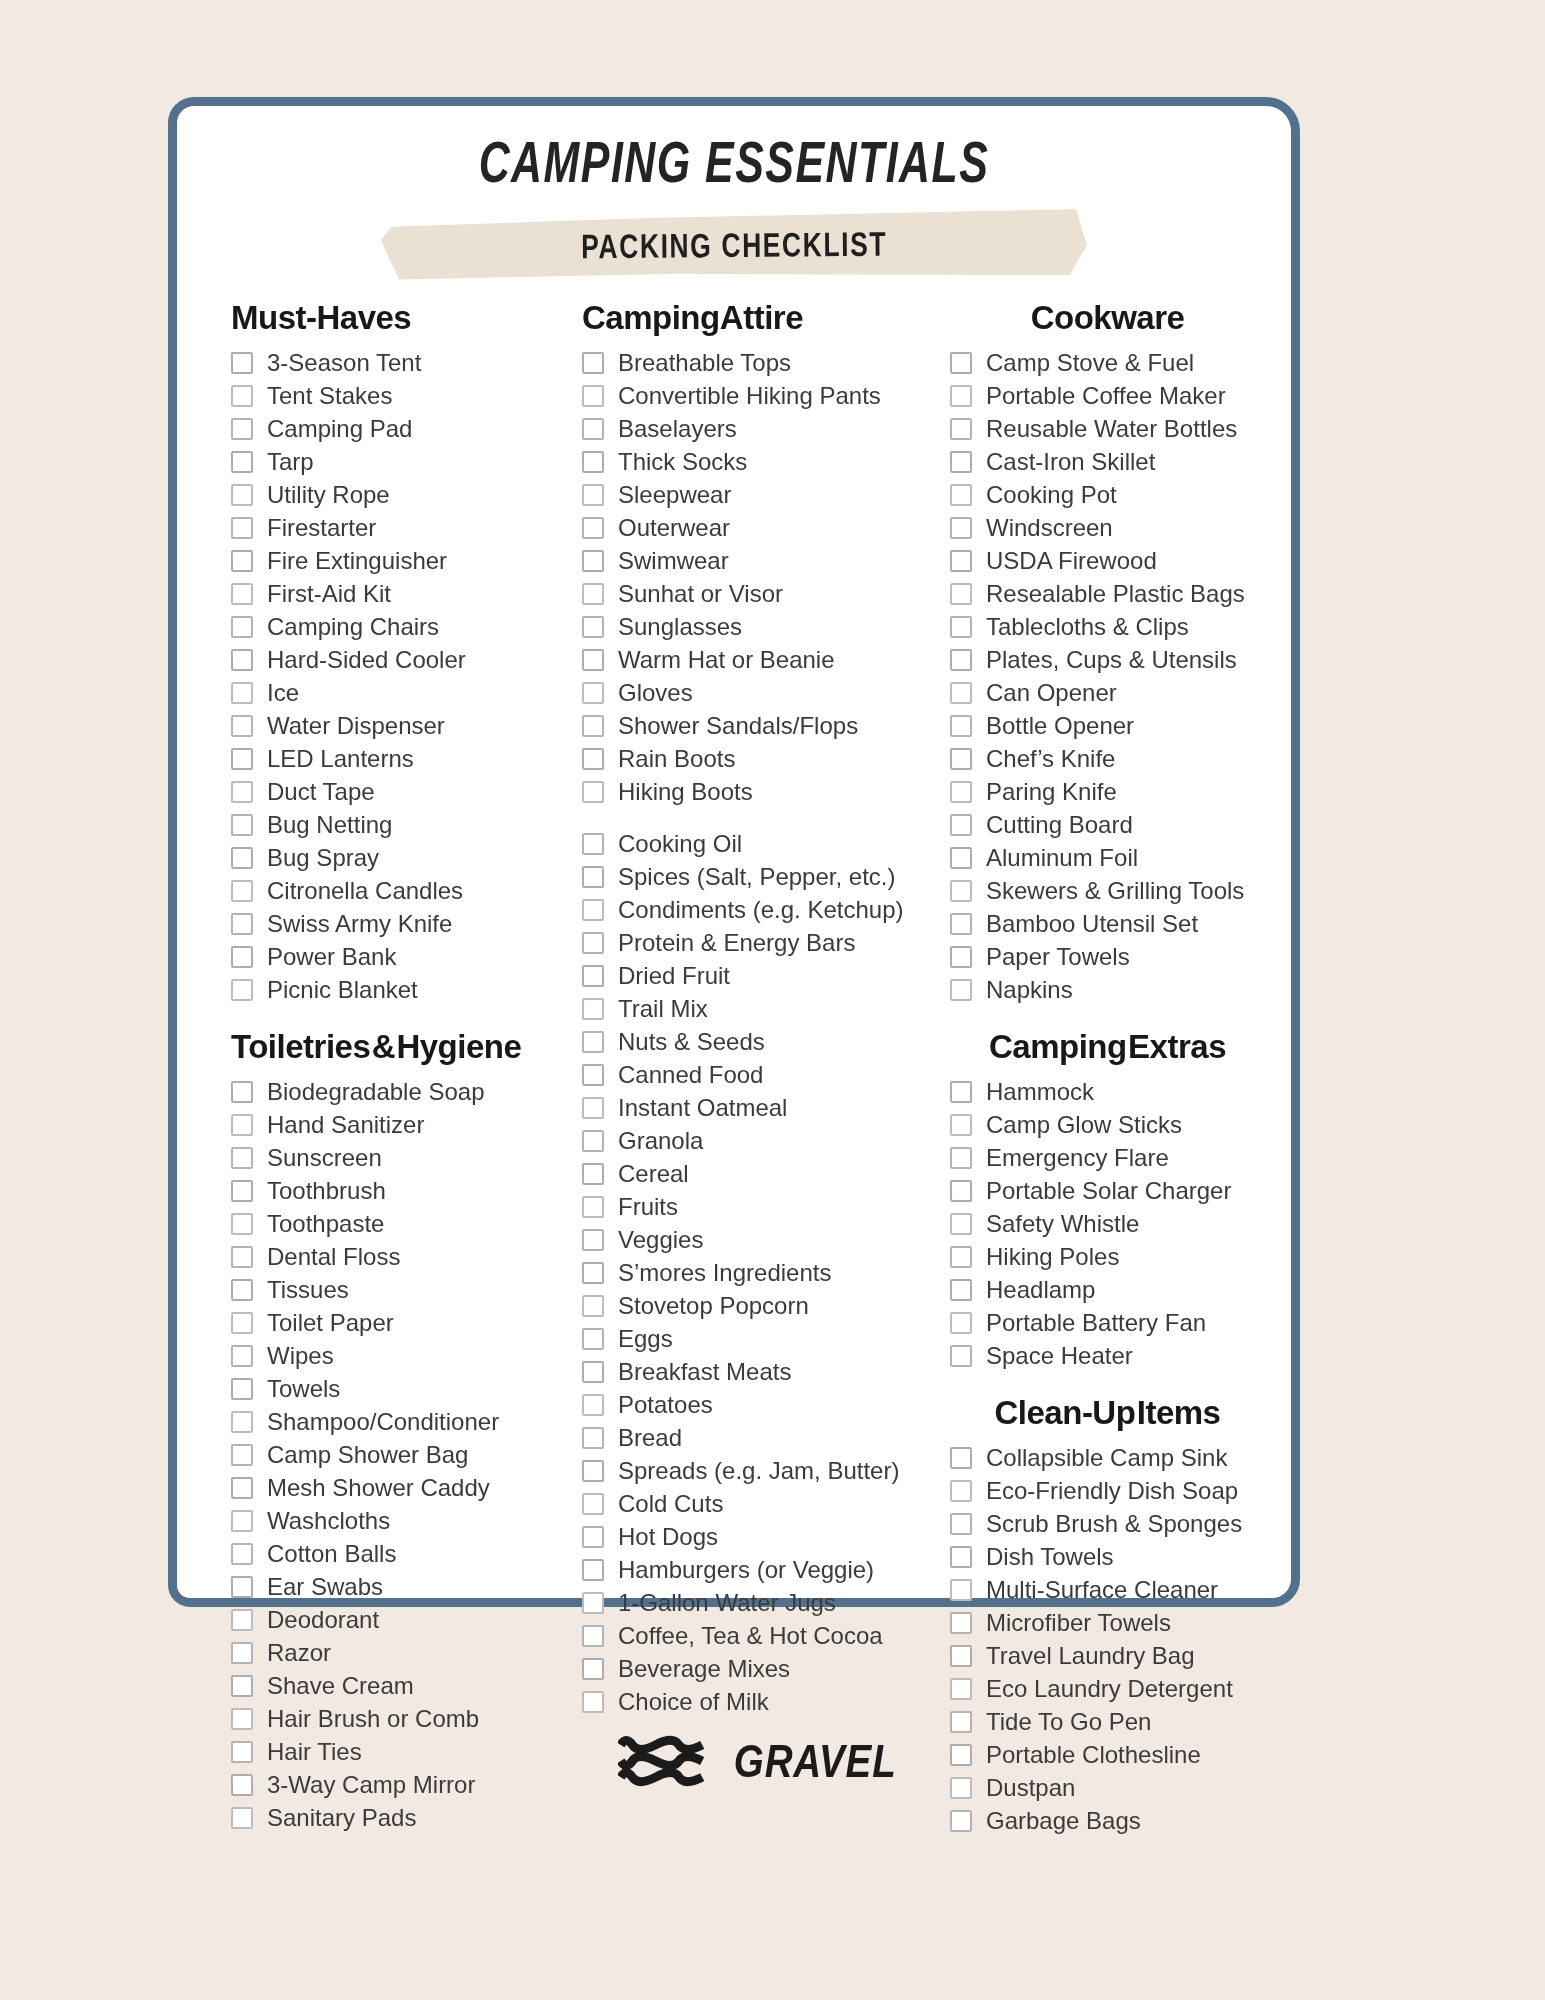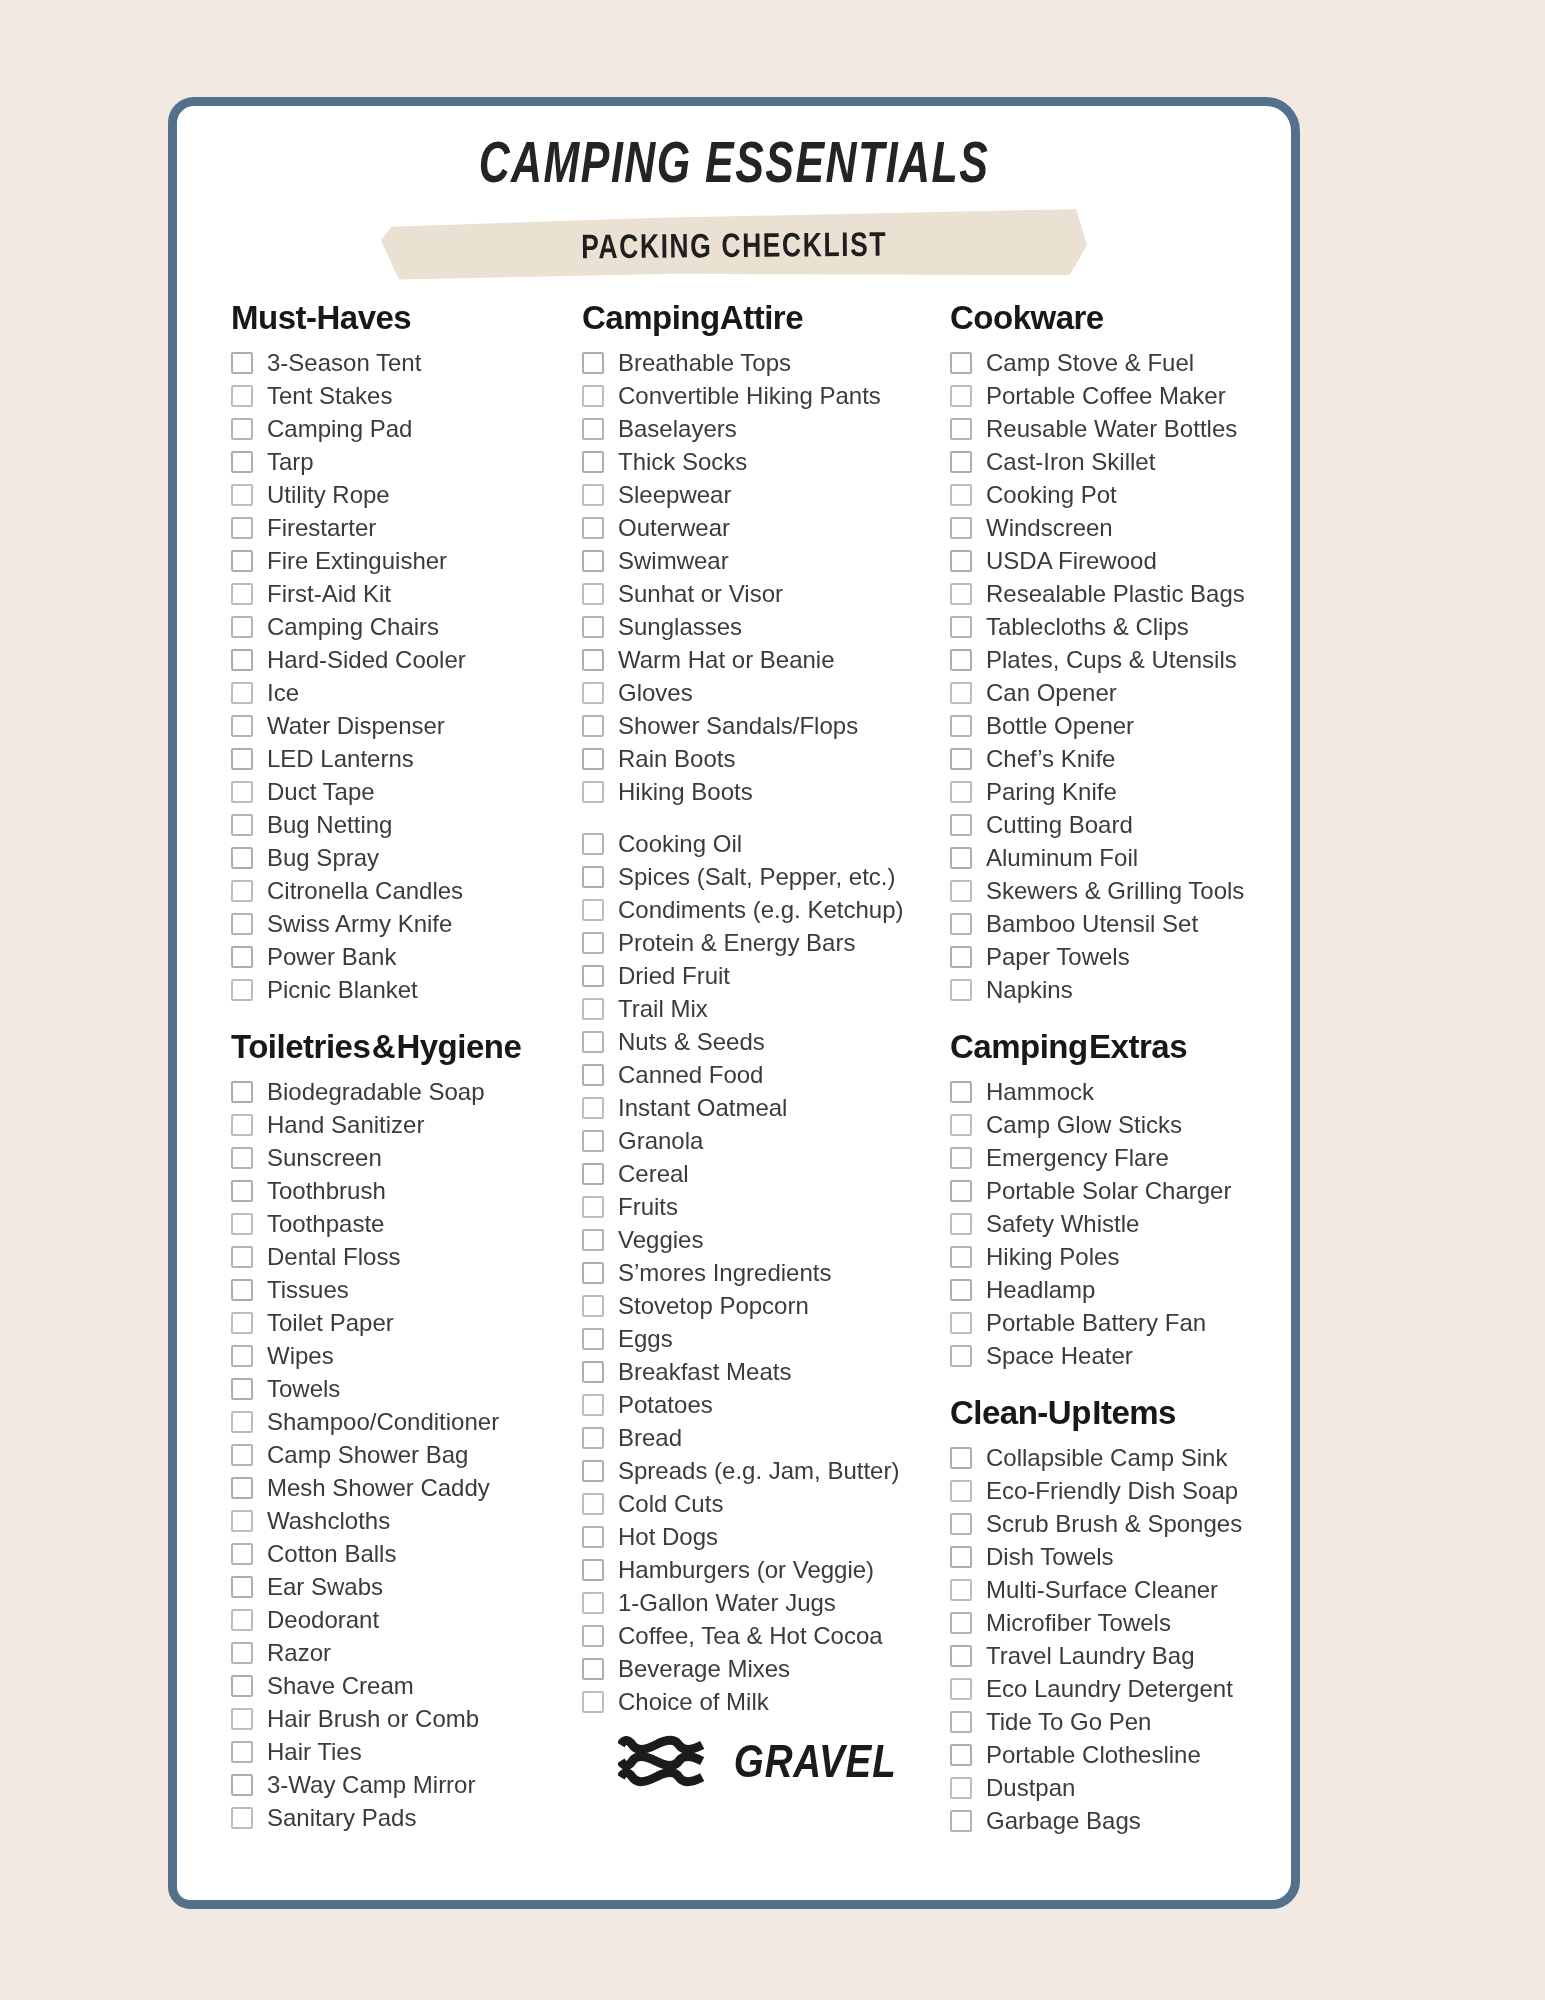--- a/index.html
+++ b/index.html
@@ -4,21 +4,21 @@
 <style>
   html,body{margin:0;padding:0;}
   body{
     width:1545px;height:2000px;
     background:#f3e9e3;
     font-family:"Liberation Sans","DejaVu Sans",sans-serif;
     overflow:hidden;position:relative;
   }
   .card{
     position:absolute;left:168px;top:97px;
-    width:1132px;height:1812px;box-sizing:border-box;
+    width:1132px;height:1510px;box-sizing:border-box;
     background:#ffffff;
     border:9px solid #53718c;
     border-radius:26px 34px 28px 22px;
   }
   .title{
     margin:26px 0 0;text-align:center;
     font-size:58px;line-height:60px;font-weight:700;font-style:italic;
     text-transform:uppercase;color:#242424;letter-spacing:2px;
     transform:scaleX(.74);
   }
@@ -30,21 +30,21 @@
     clip-path:polygon(1.5% 18%,38% 8%,98.5% 0%,100% 55%,97.5% 100%,42% 93%,2.5% 98%,0% 38%);
   }
   .subtitle{
     margin:0;font-size:34px;font-weight:700;letter-spacing:2px;
     color:#1f1f1f;transform:scaleX(.78);white-space:nowrap;
   }
   .columns{display:flex;margin-top:22px;padding:0 26px 0 54px;}
   .col{flex:none;}
   .col-1{width:351px;}
   .col-2{width:368px;}
-  .col-3{flex:1;}
+  .col-3{flex:1;text-align:center;}
   .sec + .sec{margin-top:26px;}
   .sec-h{
     margin:0 0 14px;font-size:33px;line-height:36px;font-weight:700;
     color:#181818;letter-spacing:-.5px;word-spacing:-.22em;white-space:nowrap;
   }
   .item{
     display:flex;align-items:center;margin-bottom:7px;
     white-space:nowrap;cursor:pointer;height:26px;
   }
   .cb{

